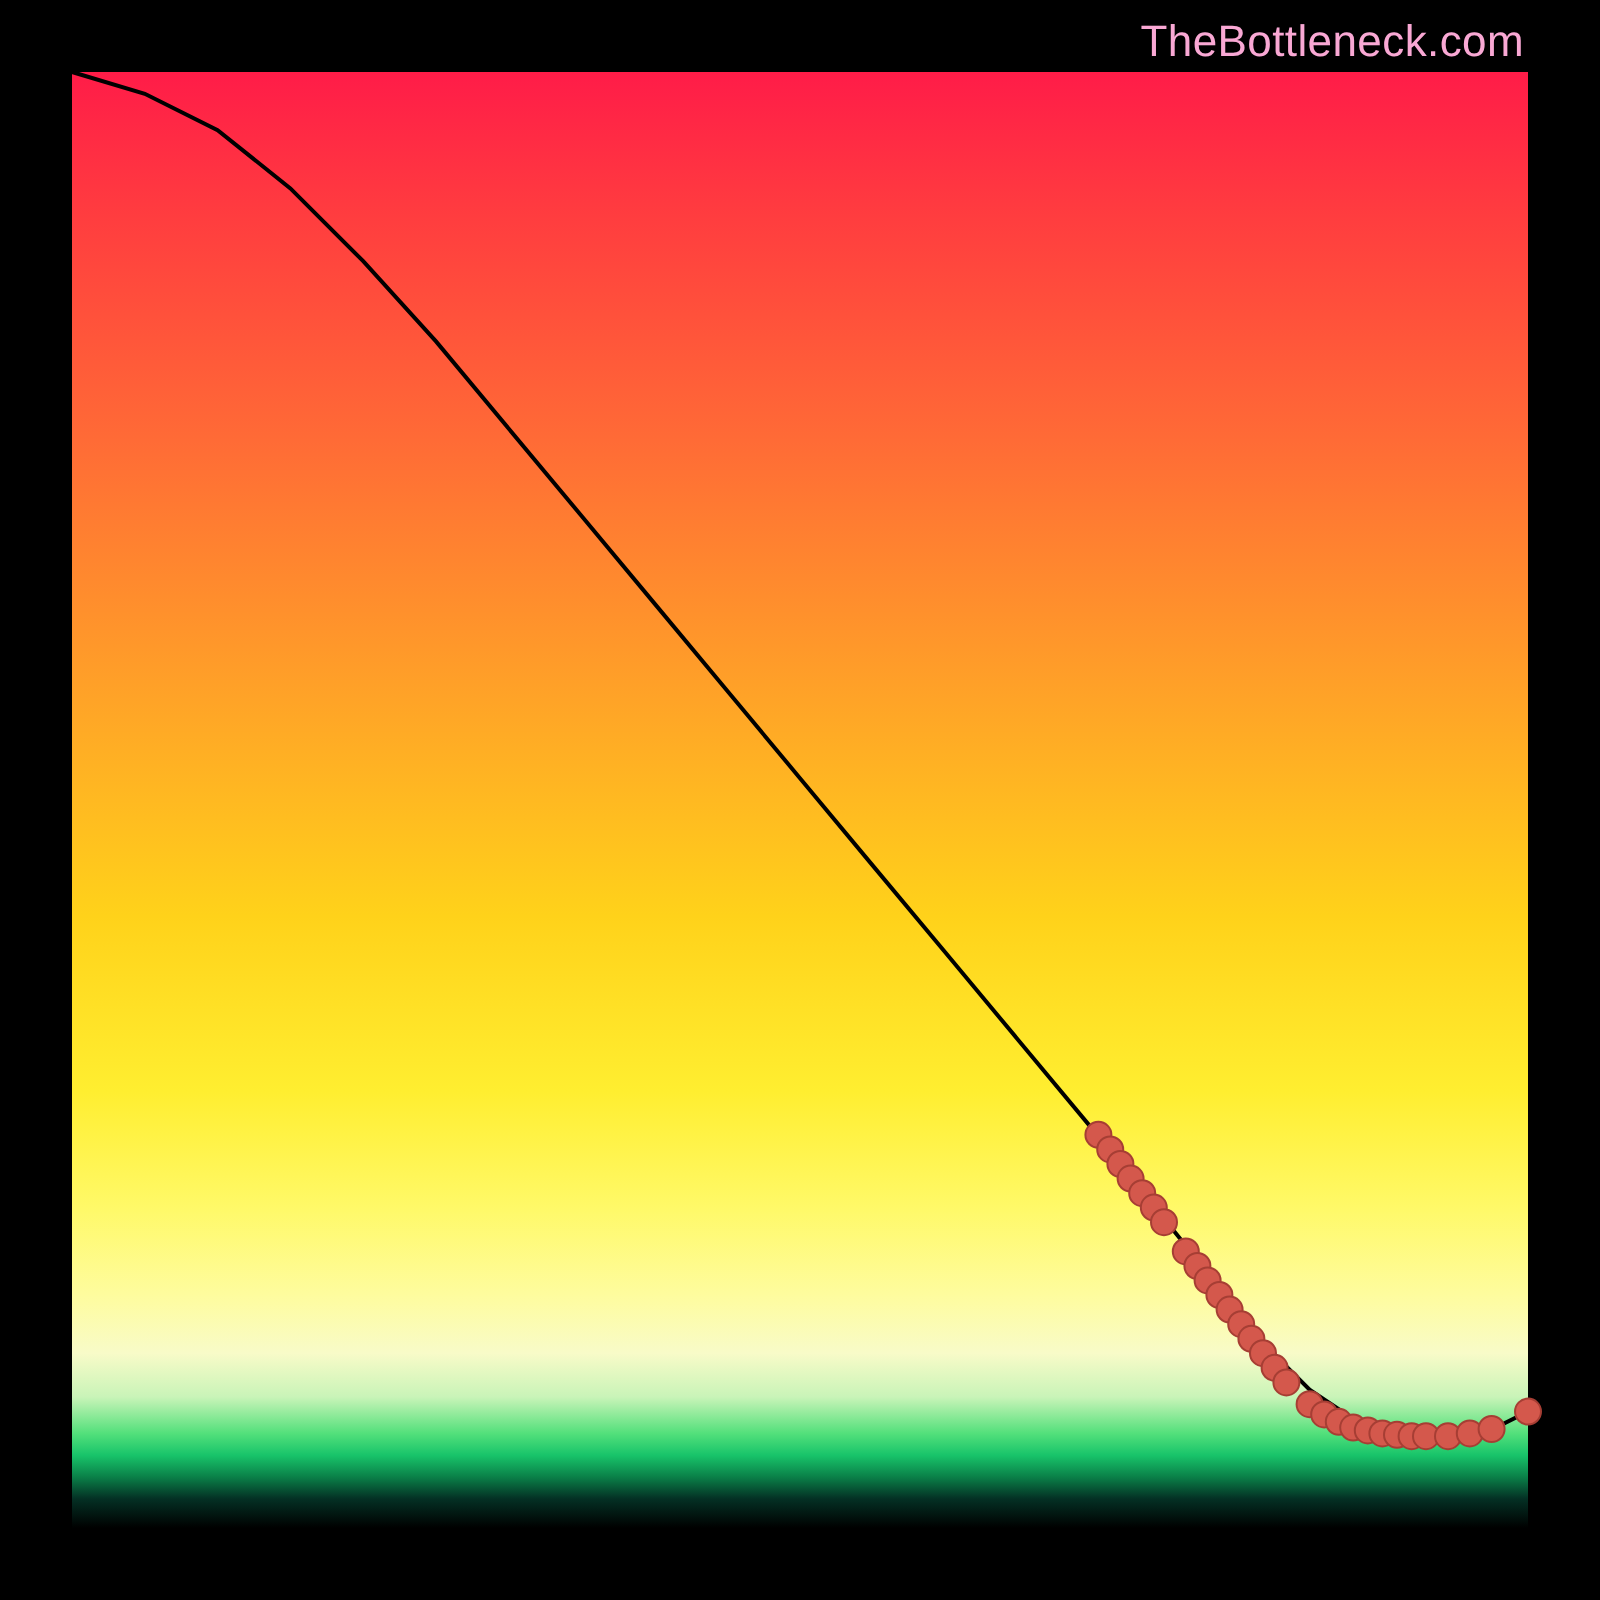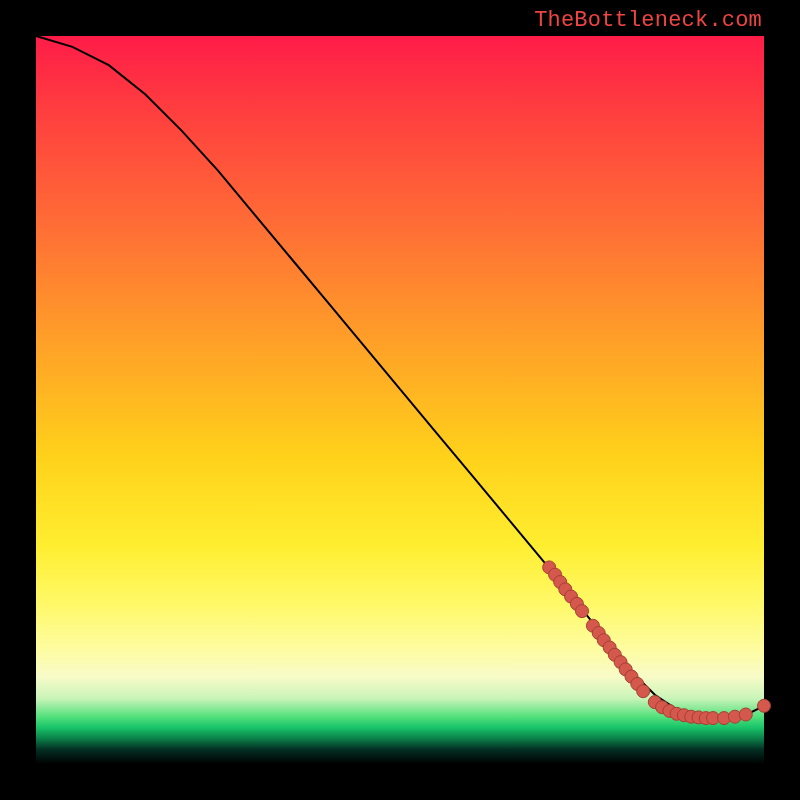--- a/index.html
+++ b/index.html
@@ -40,26 +40,25 @@
       #18c46a 95%,
       #0a8048 96.5%,
       #043024 98%,
       #000000 100%
     );
   }
   .watermark {
     position: absolute;
     top: 8px;
     right: 38px;
-    color: #ef4444;
+    color: #f9a8d4;
     font-size: 22px;
     letter-spacing: 0.2px;
     font-weight: 400;
     user-select: none;
-    font-family: Liberation Mono, monospace;
   }
   svg.curve {
     position: absolute;
     left: 0;
     top: 0;
     width: 728px;
     height: 728px;
     overflow: visible;
   }
   .dot {

